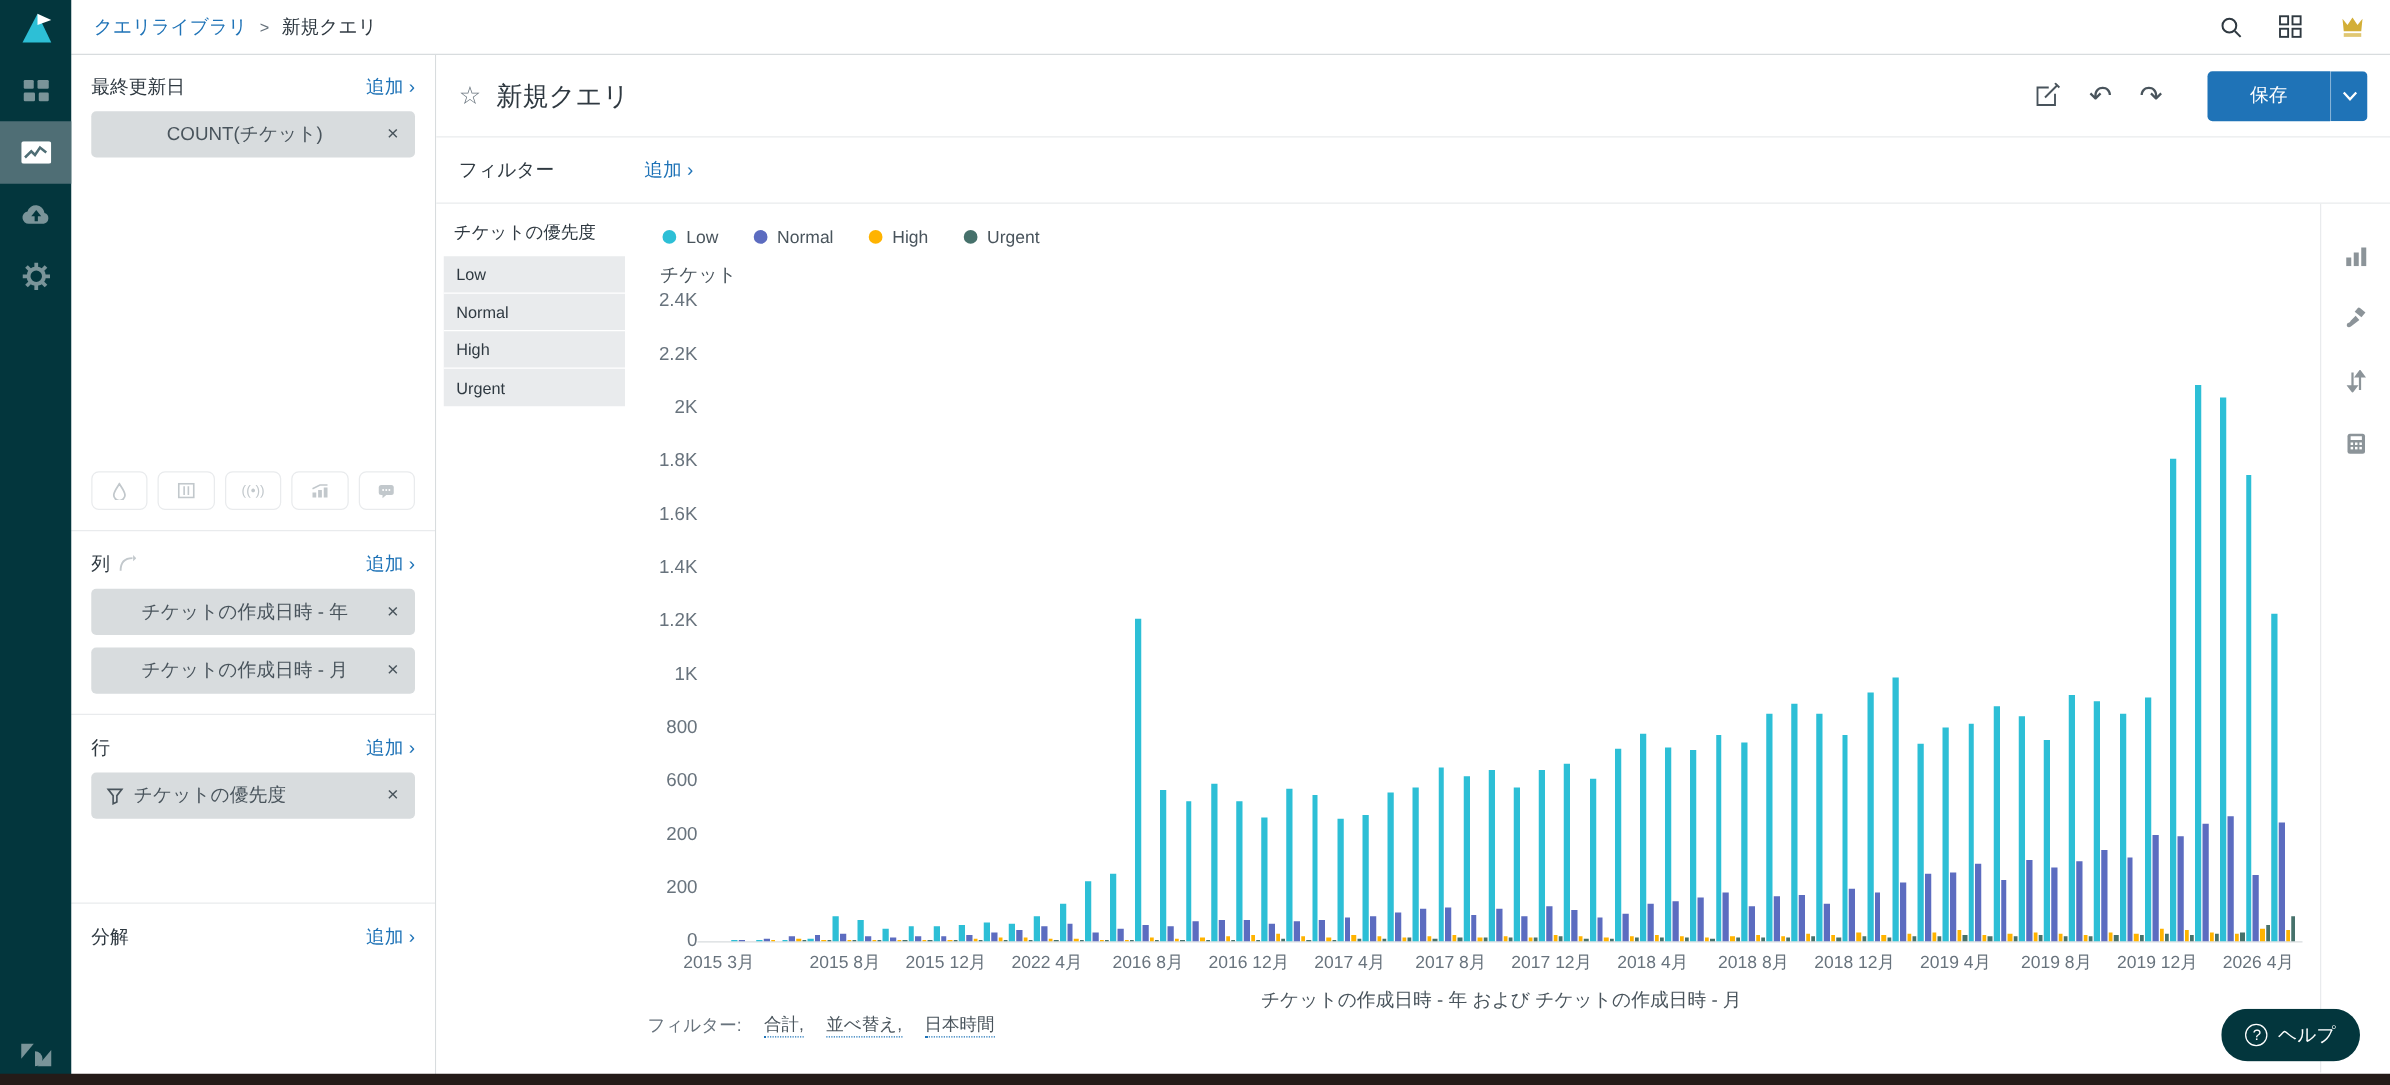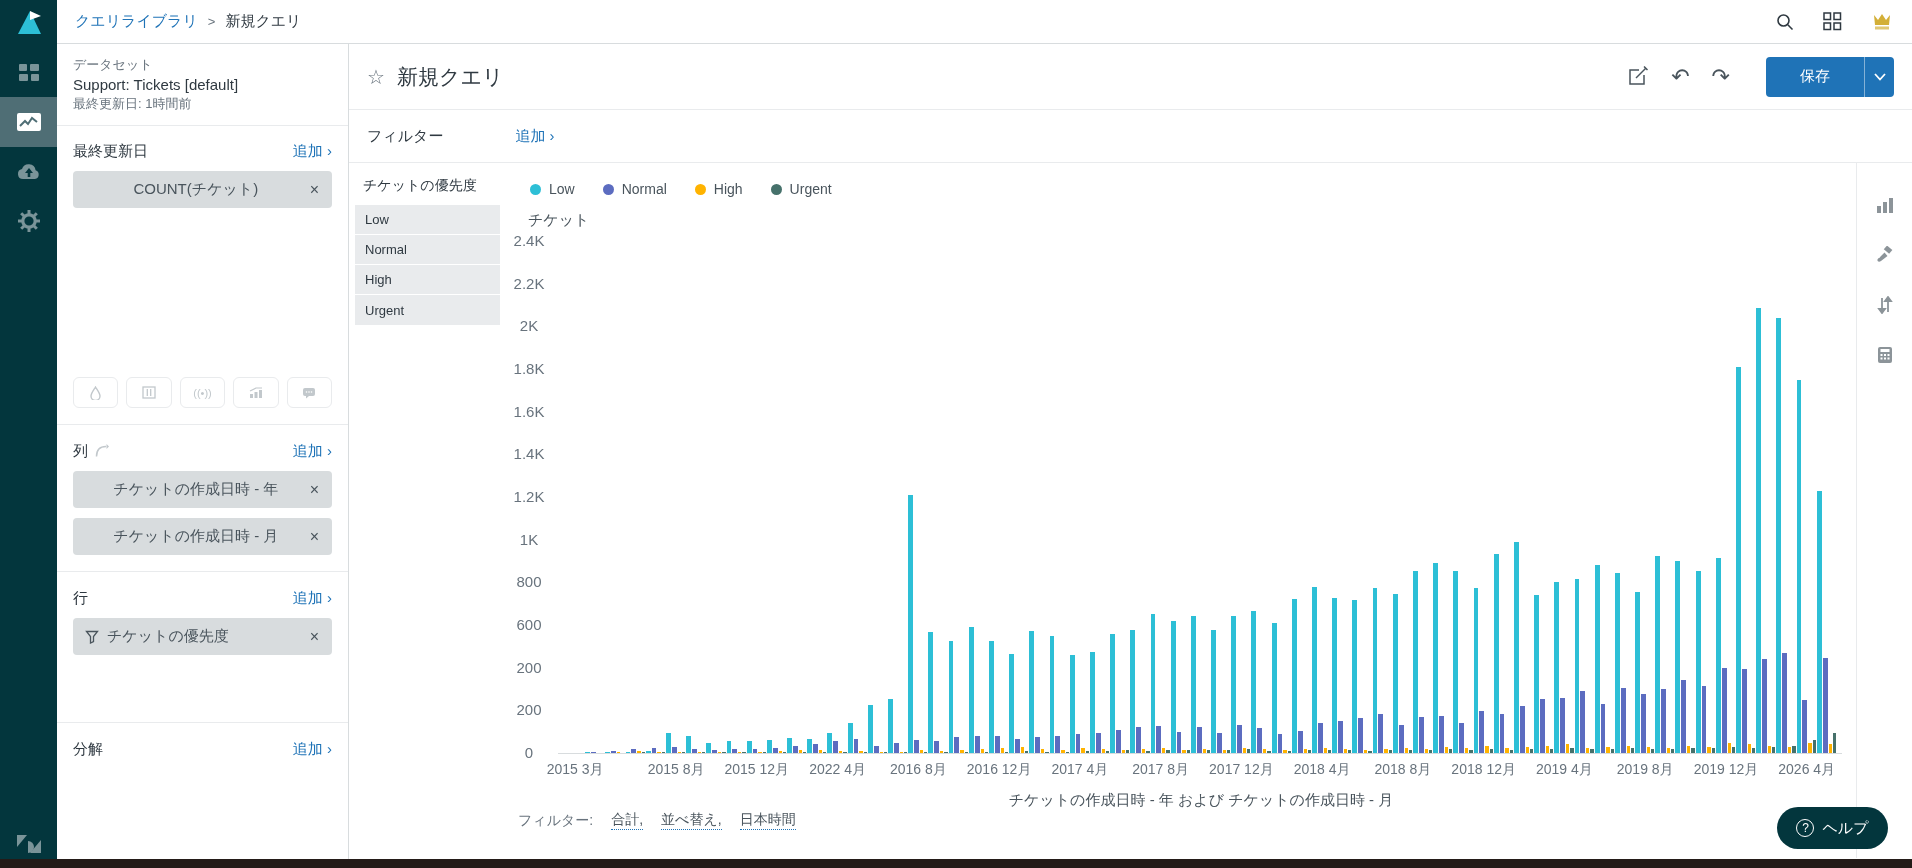--- a/index.html
+++ b/index.html
@@ -59,21 +59,21 @@
   .rp-list { margin-left:6px; background:#E9EBED; }
   .rp-item { height:30px; display:flex; align-items:center; padding-left:10px; font-size:13px; color:#2F3941; border-bottom:1px solid #fff; cursor:pointer; }
   .rp-item:last-child { border-bottom:none; }
 
   
   .chart-region { position:absolute; left:151px; right:56px; top:119px; bottom:0; }
   .legend { position:absolute; left:30px; top:18px; display:flex; gap:28px; }
   .legend-item { display:flex; align-items:center; gap:8px; font-size:14px; color:#49545C; cursor:pointer; }
   .legend-dot { width:11px; height:11px; border-radius:50%; }
   .ylabel { position:absolute; left:28px; top:48px; font-size:15px; color:#49545C; }
-  .ytick { position:absolute; width:58px; text-align:center; font-size:15px; color:#68737D; }
+  .ytick { position:absolute; width:58px; text-align:right; font-size:15px; color:#68737D; }
   .plot { position:absolute; left:65px; top:78px; width:1272px; height:512px; }
   .baseline { position:absolute; left:58px; top:590px; width:1284px; height:1px; background:#D8DCDE; }
   .bar-group { position:absolute; bottom:0; display:flex; align-items:flex-end; }
   .bar { margin-right:1px; }
   .xtick { position:absolute; top:598px; transform:translateX(-50%); font-size:14px; color:#68737D; white-space:nowrap; }
   .xlabel { position:absolute; left:65px; width:1272px; top:628px; text-align:center; font-size:15px; color:#49545C; }
 
   
   .tool-rail { position:absolute; right:0; top:119px; width:56px; bottom:10px; border-left:1px solid #E9EBED; }
   .tool-btn { position:absolute; left:0; width:56px; height:44px; display:flex; align-items:center; justify-content:center; cursor:pointer; color:#8C9499; }
@@ -170,25 +170,20 @@
     <span class="tb-btn">
       <svg width="24" height="22" viewBox="0 0 24 22">
         <polygon points="4,4 8,9 12,3 16,9 20,4 19,14 5,14" fill="#D3AF37"></polygon>
         <rect x="5" y="15.5" width="14" height="3" fill="#D3AF37" opacity="0.7"></rect>
       </svg>
     </span>
   </div>
 </header>
 
 <aside class="left-panel">
-  <div class="dataset">
-    <div class="ds-label">データセット</div>
-    <div class="ds-name">Support: Tickets [default]</div>
-    <div class="ds-updated">最終更新日: 1時間前</div>
-  </div>
 
   <div class="sec-head">
     <span class="sec-title">最終更新日</span>
     <a class="add-link">追加 ›</a>
   </div>
   <div class="chips" id="metrics-chips">
       <div class="chip">
         <span class="chip-label">COUNT(チケット)</span>
         <span class="chip-x">×</span>
       </div>

